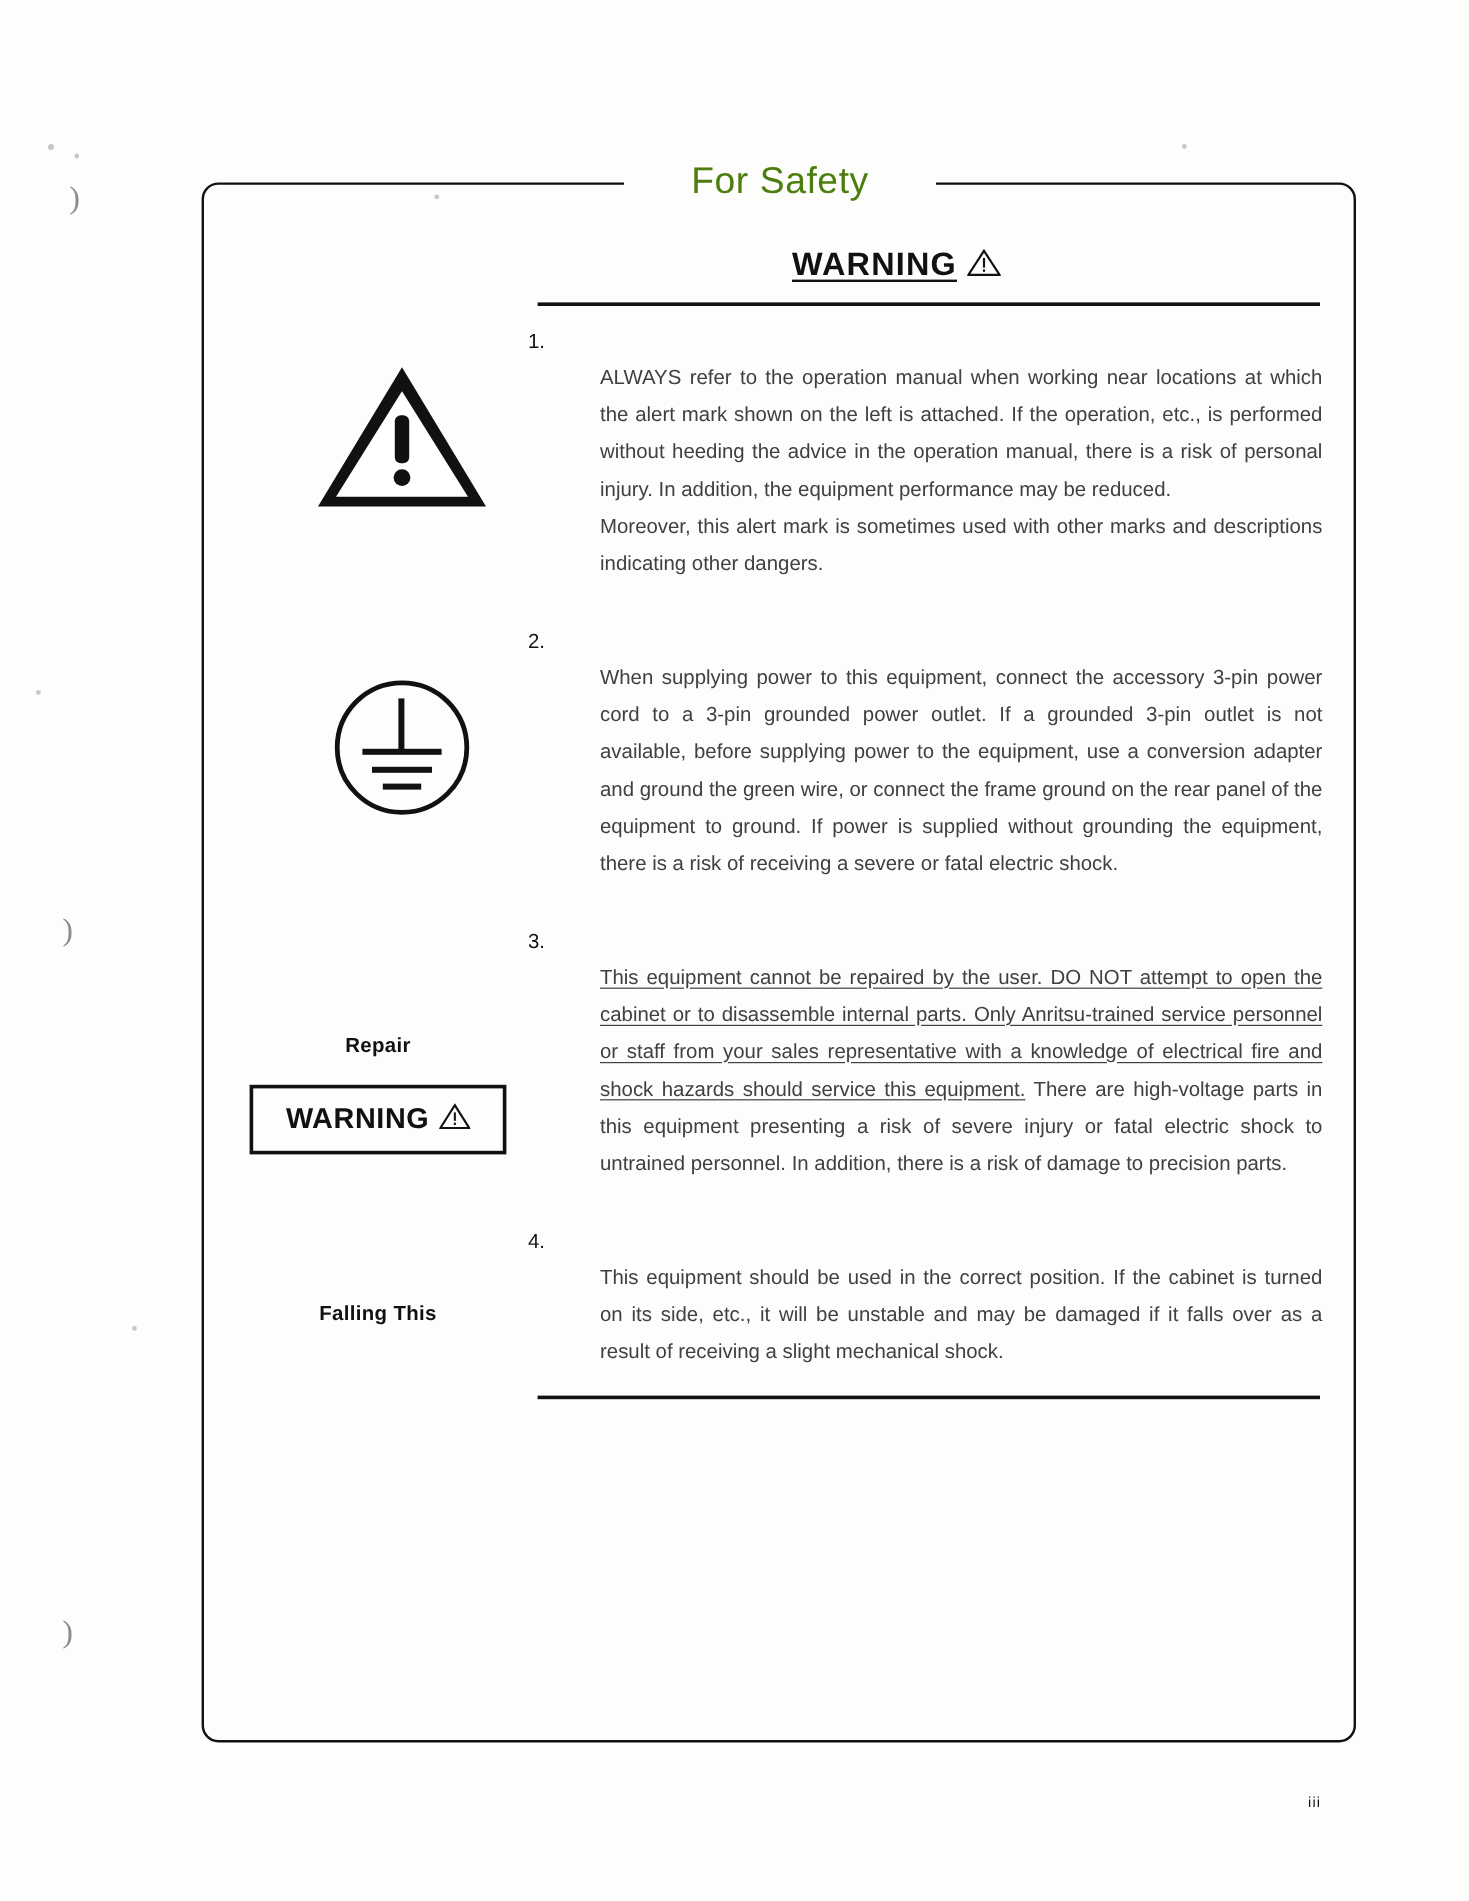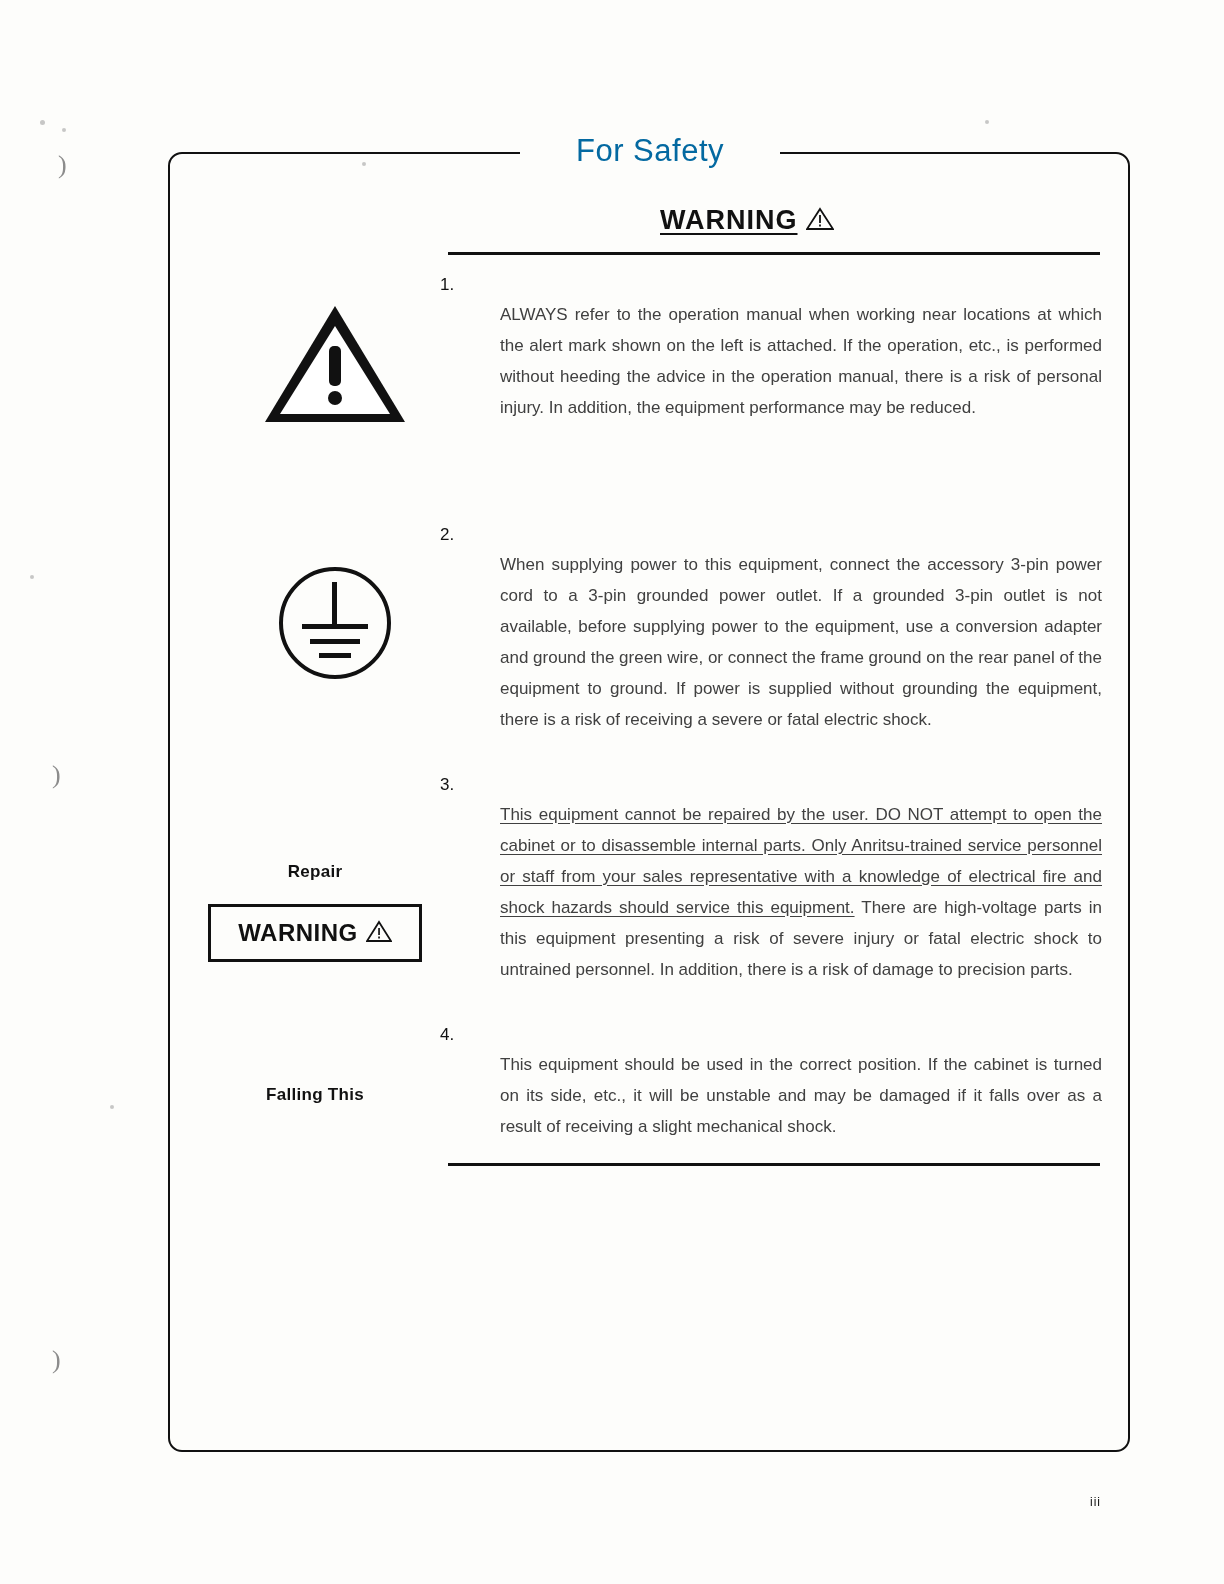--- a/index.html
+++ b/index.html
@@ -44,21 +44,21 @@
     background: #fdfdfb;
   }
   .title {
     position: absolute;
     left: 520px;
     top: 133px;
     width: 260px;
     text-align: center;
     font-size: 31px;
     letter-spacing: 0.5px;
-    color: #0369a1;
+    color: #4d7c0f;
   }
 
   
   .warning-head {
     position: absolute;
     left: 660px;
     top: 205px;
     font-size: 27px;
     font-weight: bold;
     letter-spacing: 1px;
@@ -237,20 +237,21 @@
 </div>
 
 <div class="mark mark-falling">
   <div class="mark-label">Falling This</div>
 </div>
 
 <div class="item item1">
   <div class="num">1.</div>
   <div class="body">
     <span>ALWAYS refer to the operation manual when working near locations at which the alert mark shown on the left is attached.  If the operation, etc., is performed without heeding the advice in the operation manual, there is a risk of personal injury.  In addition, the equipment performance may be reduced.</span><br>
+    <span>Moreover, this alert mark is sometimes used with other marks and descriptions indicating other dangers.</span>
   </div>
 </div>
 
 <div class="item item2">
   <div class="num">2.</div>
   <div class="body">
     <span>When supplying power to this equipment, connect the accessory 3-pin power cord to a 3-pin grounded power outlet.  If a grounded 3-pin outlet is not available, before supplying power to the equipment, use a conversion adapter and ground the green wire, or connect the frame ground on the rear panel of the equipment to ground.  If power is supplied without grounding the equipment, there is a risk of receiving a severe or fatal electric shock.</span>
   </div>
 </div>
 

